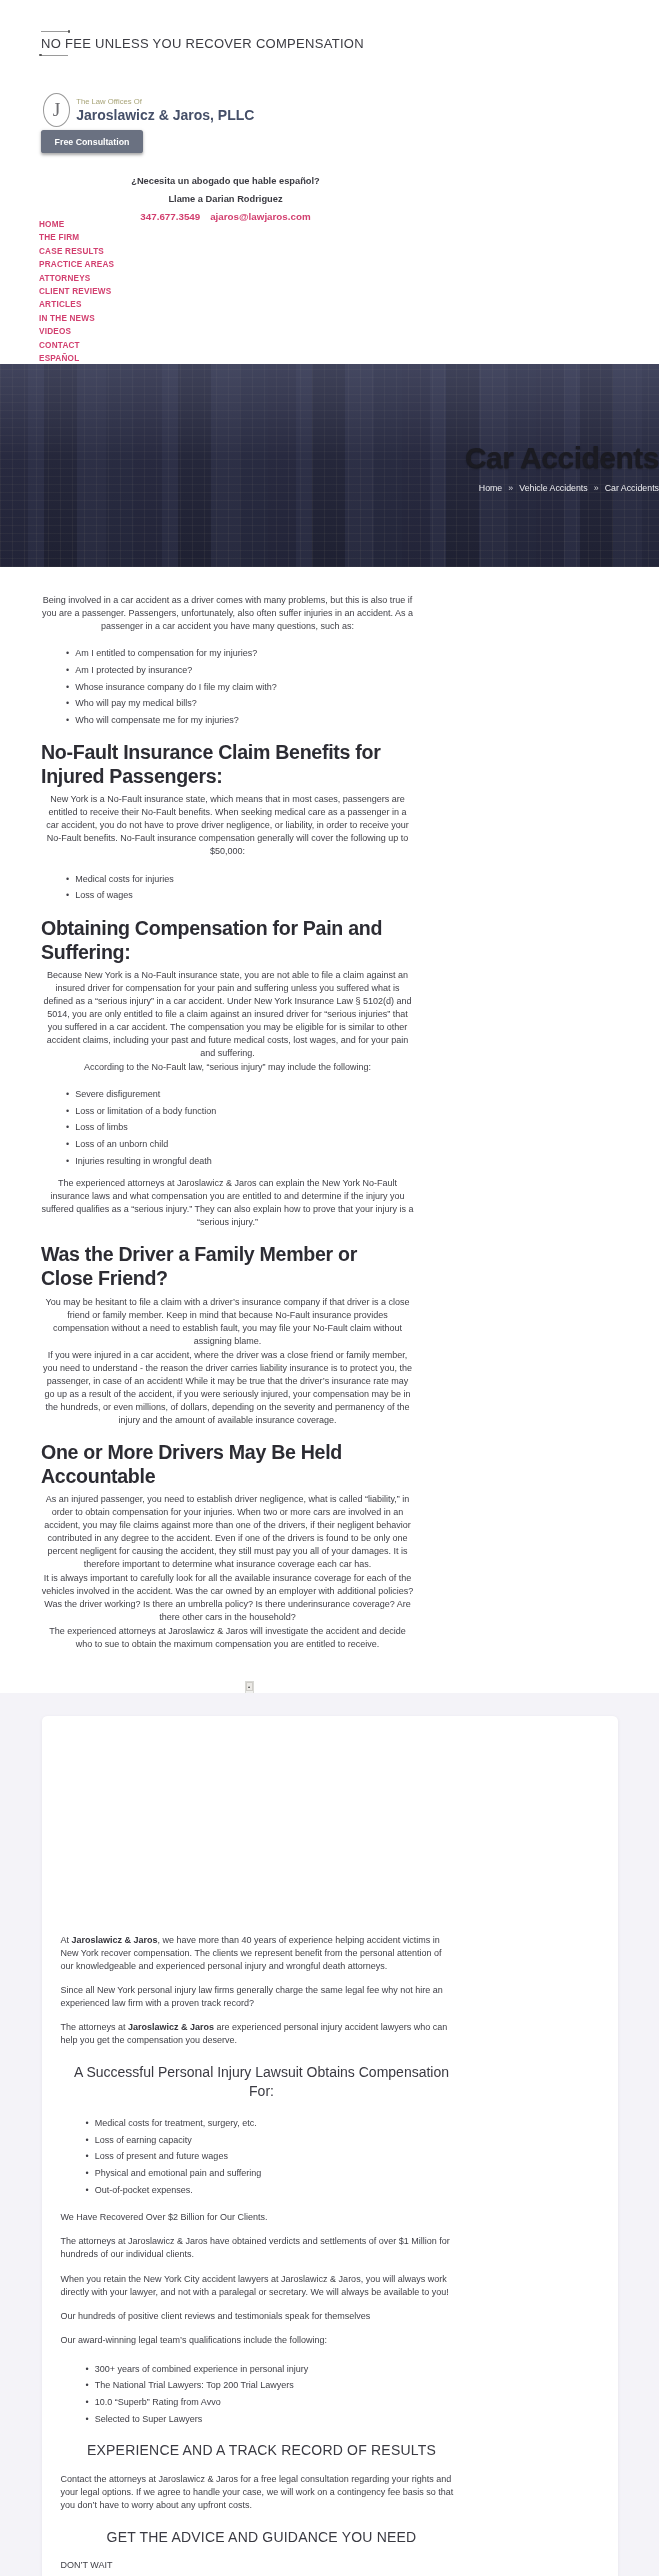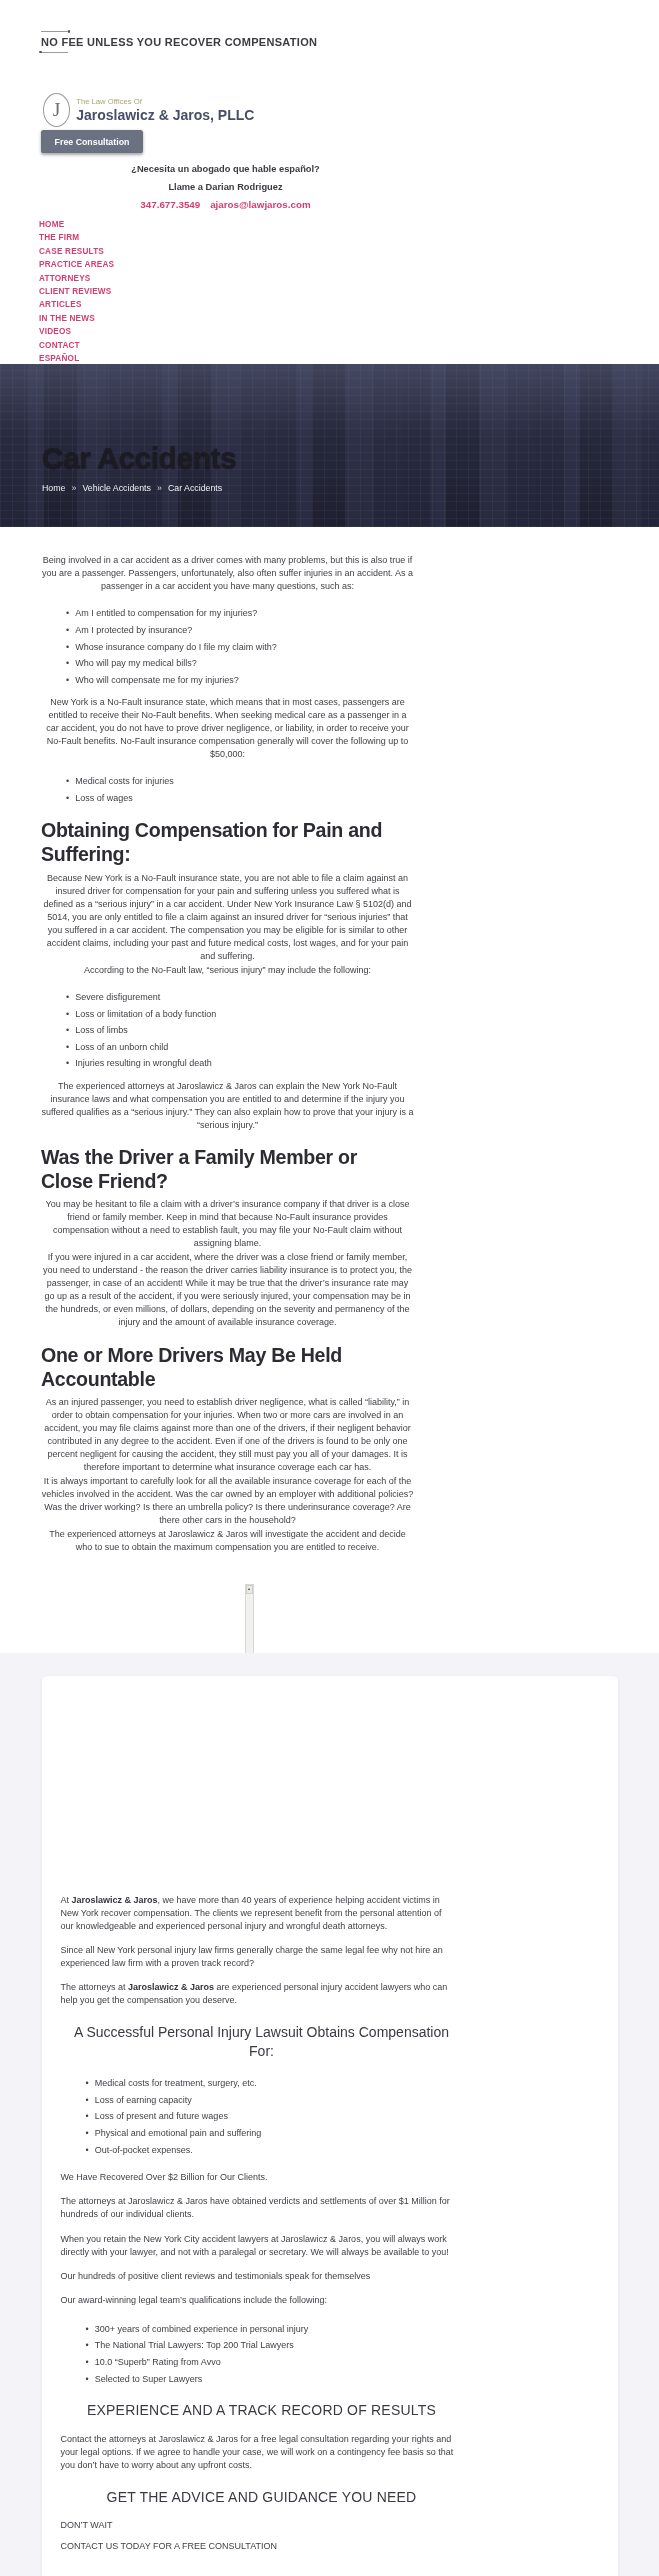--- a/index.html
+++ b/index.html
@@ -12,54 +12,54 @@
   .page { width:659px; overflow:hidden; }
 
   
   .site-header { height:364px; overflow:hidden; position:relative; background:#fff; }
   .nofee-wrap { position:absolute; left:41px; top:31px; }
   .deco-line { display:block; width:27px; height:0.5px; background:#9a9a9a; position:relative; }
   .deco-line.top { margin-bottom:4.1px; }
   .deco-line.top::after { content:""; position:absolute; right:-2.1px; top:-1px; width:2.6px; height:2.6px; border-radius:50%; background:#555; }
   .deco-line.bottom { margin-top:4.1px; }
   .deco-line.bottom::before { content:""; position:absolute; left:-2.1px; top:-1px; width:2.6px; height:2.6px; border-radius:50%; background:#555; }
-  .nofee { font-size:11px; font-weight:bold; letter-spacing:0.3px; color:#3b3b42; }
+  .nofee { font-size:13px; font-weight:normal; letter-spacing:0.3px; color:#3b3b42; }
 
   .logo-row { position:absolute; left:43px; top:93px; display:flex; align-items:center; cursor:pointer; }
   .logo-ellipse {
     width:27px; height:34px; border:1px solid #9a9a9a; border-radius:50%;
     display:flex; align-items:center; justify-content:center;
     font-family:"Liberation Serif", serif; font-size:19.6px; color:#6e6e72; background:#fff;
   }
   .logo-text { margin-left:6.2px; }
   .logo-tagline { font-size:7.7px; color:#a8a478; }
   .logo-firm { font-size:14px; font-weight:bold; color:#454f68; margin-top:1.5px; }
 
   .consult-btn {
     position:absolute; left:41px; top:130px; width:102px; height:23px;
     background:#6a7181; color:#fff; font-family:"Liberation Sans",sans-serif;
     font-size:8.8px; font-weight:bold; border:none; border-radius:2.6px;
     box-shadow:0 1.5px 3.1px rgba(0,0,0,.35); cursor:pointer;
   }
 
-  .spanish { position:absolute; left:0; top:164px; width:443px; text-align:center;padding-left:8px; }
+  .spanish { position:absolute; left:0; top:176px; width:443px; text-align:center;padding-left:8px; }
   .spanish .q { font-size:9.3px; font-weight:bold; color:#3b3b42; }
   .spanish .call { font-size:9.3px; font-weight:bold; color:#3b3b42; margin-top:7.7px; }
   .spanish .contact { margin-top:7.7px; font-size:9.8px; font-weight:bold; }
   .spanish .contact a { color:#d23f6f; text-decoration:none; margin:0 3.6px; cursor:pointer; }
 
   .main-nav { position:absolute; left:39px; top:218px; display:flex; flex-direction:column; }
   .main-nav a {
     display:block; color:#d23f6f; font-size:8.2px; font-weight:bold;
     letter-spacing:0.2px; text-decoration:none; line-height:13.4px; cursor:pointer;
   }
 
   
   .hero {
-    height:163px; overflow:hidden; position:relative; text-align:left;
+    height:203px; overflow:hidden; position:relative; text-align:right;
     background-image:
       linear-gradient(180deg, rgba(96,100,128,.50), rgba(52,54,78,.30) 45%, rgba(28,29,44,.15)),
       repeating-linear-gradient(90deg, rgba(255,238,180,.06) 0 1px, transparent 1px 12px),
       repeating-linear-gradient(0deg, rgba(255,238,180,.05) 0 1px, transparent 1px 8.2px),
       repeating-linear-gradient(90deg, #23253a 0 28px, #2b2e45 28px 44px, #1f2133 44px 77px, #2a2d43 77px 106px, #24273c 106px 134px),
       linear-gradient(180deg,#585c77 0%, #3a3d56 45%, #252740 100%);
     padding-left: 42px;
   }
   .hero h1 {
     margin-top:77px; font-size:30px; font-weight:bold; color:#1b1b22;
@@ -165,20 +165,21 @@
     <div class="col">
       <p>Being involved in a car accident as a driver comes with many problems, but this is also true if you are a passenger. Passengers, unfortunately, also often suffer injuries in an accident. As a passenger in a car accident you have many questions, such as:</p>
       <ul>
         <li>Am I entitled to compensation for my injuries?</li>
         <li>Am I protected by insurance?</li>
         <li>Whose insurance company do I file my claim with?</li>
         <li>Who will pay my medical bills?</li>
         <li>Who will compensate me for my injuries?</li>
       </ul>
 
+      <h2>No-Fault Insurance Claim Benefits for Injured Passengers:</h2>
       <p>New York is a No-Fault insurance state, which means that in most cases, passengers are entitled to receive their No-Fault benefits. When seeking medical care as a passenger in a car accident, you do not have to prove driver negligence, or liability, in order to receive your No-Fault benefits. No-Fault insurance compensation generally will cover the following up to $50,000:</p>
       <ul>
         <li>Medical costs for injuries</li>
         <li>Loss of wages</li>
       </ul>
 
       <h2>Obtaining Compensation for Pain and Suffering:</h2>
       <p>Because New York is a No-Fault insurance state, you are not able to file a claim against an insured driver for compensation for your pain and suffering unless you suffered what is defined as a “serious injury” in a car accident. Under New York Insurance Law § 5102(d) and 5014, you are only entitled to file a claim against an insured driver for “serious injuries” that you suffered in a car accident. The compensation you may be eligible for is similar to other accident claims, including your past and future medical costs, lost wages, and for your pain and suffering.</p>
       <p>According to the No-Fault law, “serious injury” may include the following:</p>
       <ul>

